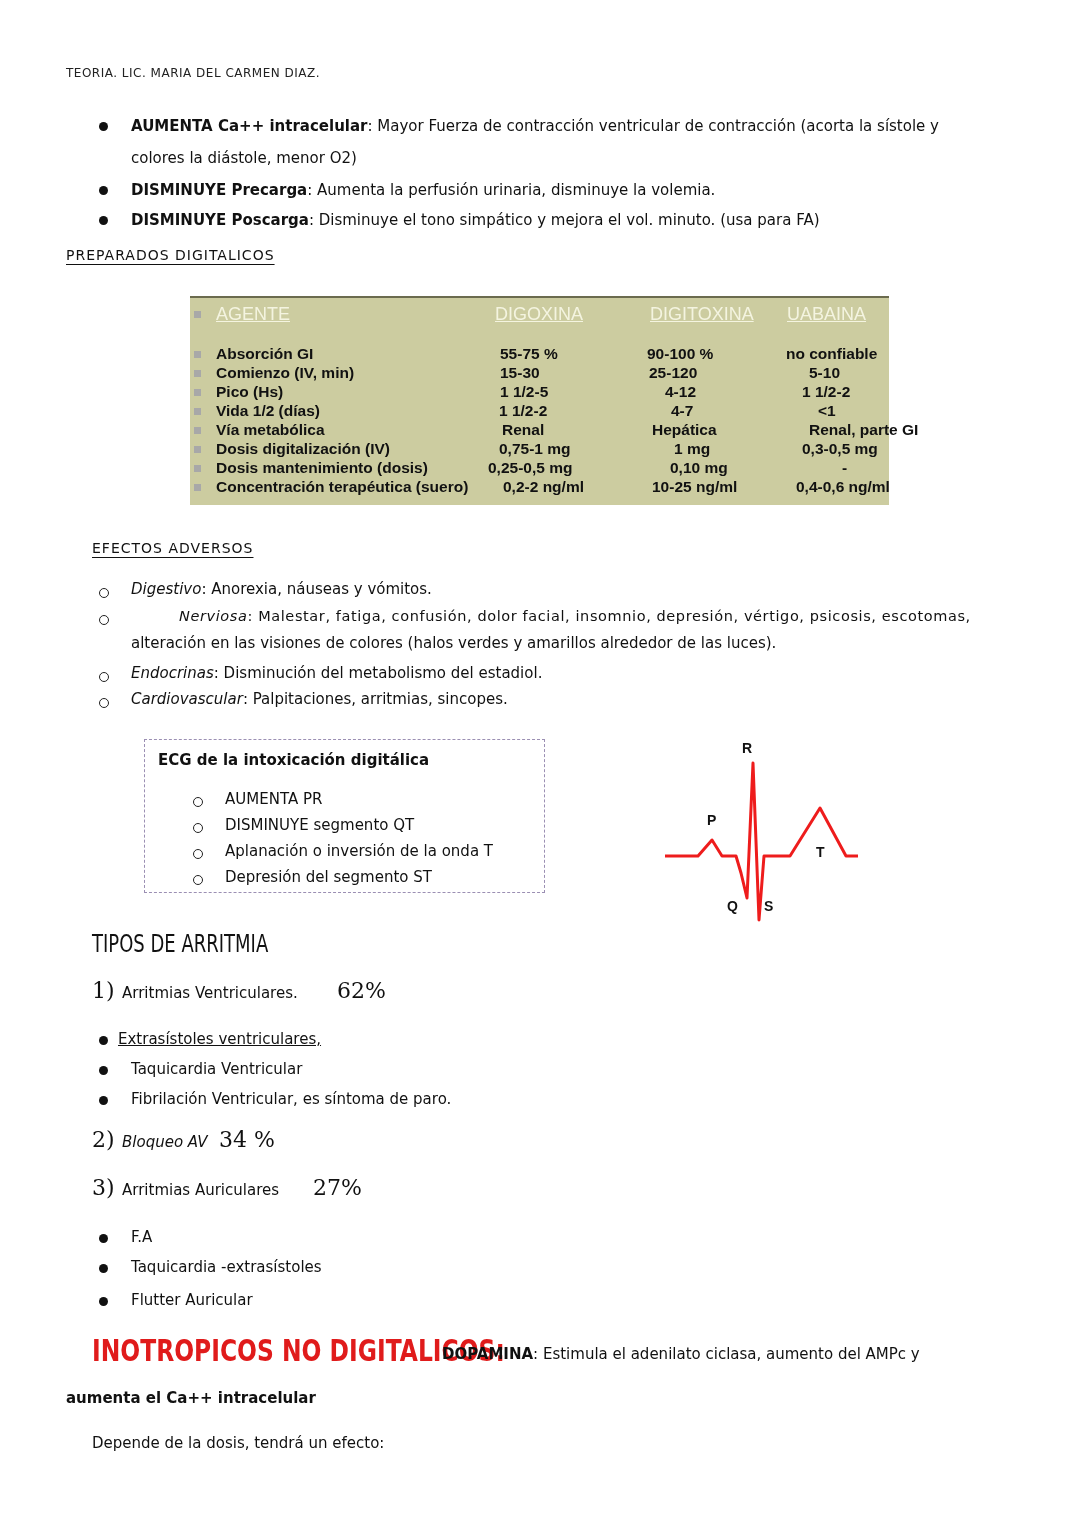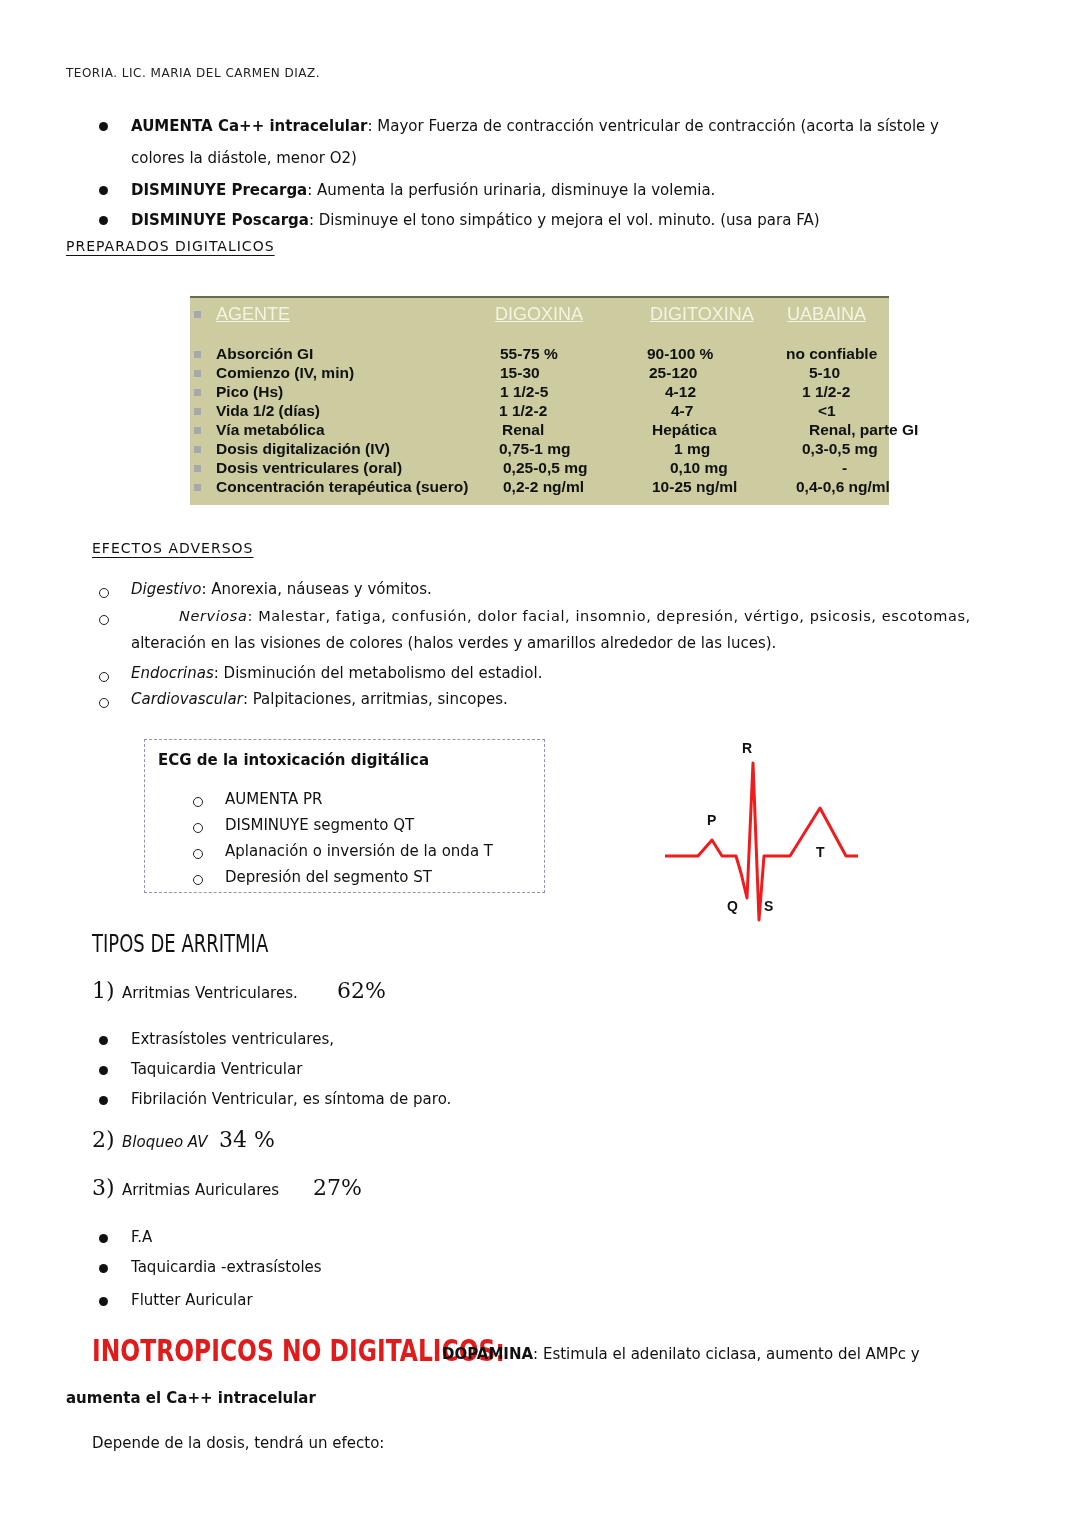--- a/index.html
+++ b/index.html
@@ -30,21 +30,21 @@
   <div class="bl" style="left:131px;top:116px;white-space:nowrap;"><b>AUMENTA Ca++ intracelular</b><span>: Mayor Fuerza de contracción ventricular de contracción (acorta la sístole y</span></div>
   <div class="bl" style="left:131px;top:148px;">colores la diástole, menor O2)</div>
 
   <div class="dot" style="left:99px;top:186px;"></div>
   <div class="bl" style="left:131px;top:180px;white-space:nowrap;"><b>DISMINUYE Precarga</b><span>: Aumenta la perfusión urinaria, disminuye la volemia.</span></div>
 
   <div class="dot" style="left:99px;top:216px;"></div>
   <div class="bl" style="left:131px;top:210px;white-space:nowrap;"><b>DISMINUYE Poscarga</b><span>: Disminuye el tono simpático y mejora el vol. minuto. (usa para FA)</span></div>
 </div>
 
-<div class="sec-title" style="left:66px;top:238px;">PREPARADOS DIGITALICOS</div>
+<div class="sec-title" style="left:66px;top:247px;">PREPARADOS DIGITALICOS</div>
 
 <div class="table">
   <div class="hdrrow">
     <div class="sq" style="top:13px;"></div>
     <span style="left:26px;">AGENTE</span>
     <span style="left:305px;">DIGOXINA</span>
     <span style="left:460px;">DIGITOXINA</span>
     <span style="left:597px;">UABAINA</span>
   </div>
 
@@ -85,22 +85,22 @@
   </div>
   <div>
     <div class="sq" style="top:148px;"></div>
     <div class="cell" style="left:26px;top:142px;">Dosis digitalización (IV)</div>
     <div class="cell" style="left:309px;top:142px;">0,75-1 mg</div>
     <div class="cell" style="left:484px;top:142px;">1 mg</div>
     <div class="cell" style="left:612px;top:142px;">0,3-0,5 mg</div>
   </div>
   <div>
     <div class="sq" style="top:167px;"></div>
-    <div class="cell" style="left:26px;top:161px;">Dosis ventriculares (oral)</div>
-    <div class="cell" style="left:313px;top:161px;text-align:center;">0,25-0,5 mg</div>
+    <div class="cell" style="left:26px;top:161px;">Dosis mantenimiento (dosis)</div>
+    <div class="cell" style="left:298px;top:161px;text-align:center;">0,25-0,5 mg</div>
     <div class="cell" style="left:480px;top:161px;">0,10 mg</div>
     <div class="cell" style="left:652px;top:161px;">-</div>
   </div>
   <div>
     <div class="sq" style="top:186px;"></div>
     <div class="cell" style="left:26px;top:180px;">Concentración terapéutica (suero)</div>
     <div class="cell" style="left:313px;top:180px;">0,2-2 ng/ml</div>
     <div class="cell" style="left:462px;top:180px;">10-25 ng/ml</div>
     <div class="cell" style="left:606px;top:180px;">0,4-0,6 ng/ml</div>
   </div>
@@ -146,21 +146,21 @@
   <div class="abs" style="left:104px;top:160px;font:bold 14px 'Liberation Sans',sans-serif;">S</div>
 </div>
 
 <div class="arr-title">TIPOS DE ARRITMIA</div>
 
 <div>
   <div class="num" style="left:92px;top:978px;">1)</div>
   <div class="bl" style="left:122px;top:983px;">Arritmias Ventriculares.</div>
   <div class="num" style="left:337px;top:978px;">62%</div>
   <div class="dot" style="left:99px;top:1036px;"></div>
-  <div class="bl" style="left:131px;top:1029px;">Extrasístoles ventriculares,</div>
+  <div class="bl" style="left:118px;top:1029px;text-decoration:underline;">Extrasístoles ventriculares,</div>
   <div class="dot" style="left:99px;top:1066px;"></div>
   <div class="bl" style="left:131px;top:1059px;">Taquicardia Ventricular</div>
   <div class="dot" style="left:99px;top:1096px;"></div>
   <div class="bl" style="left:131px;top:1089px;">Fibrilación Ventricular, es síntoma de paro.</div>
 </div>
 
 <div>
   <div class="num" style="left:92px;top:1127px;">2)</div>
   <div class="bl" style="left:122px;top:1132px;font-style:italic;">Bloqueo AV</div>
   <div class="num" style="left:219px;top:1127px;">34 %</div>

